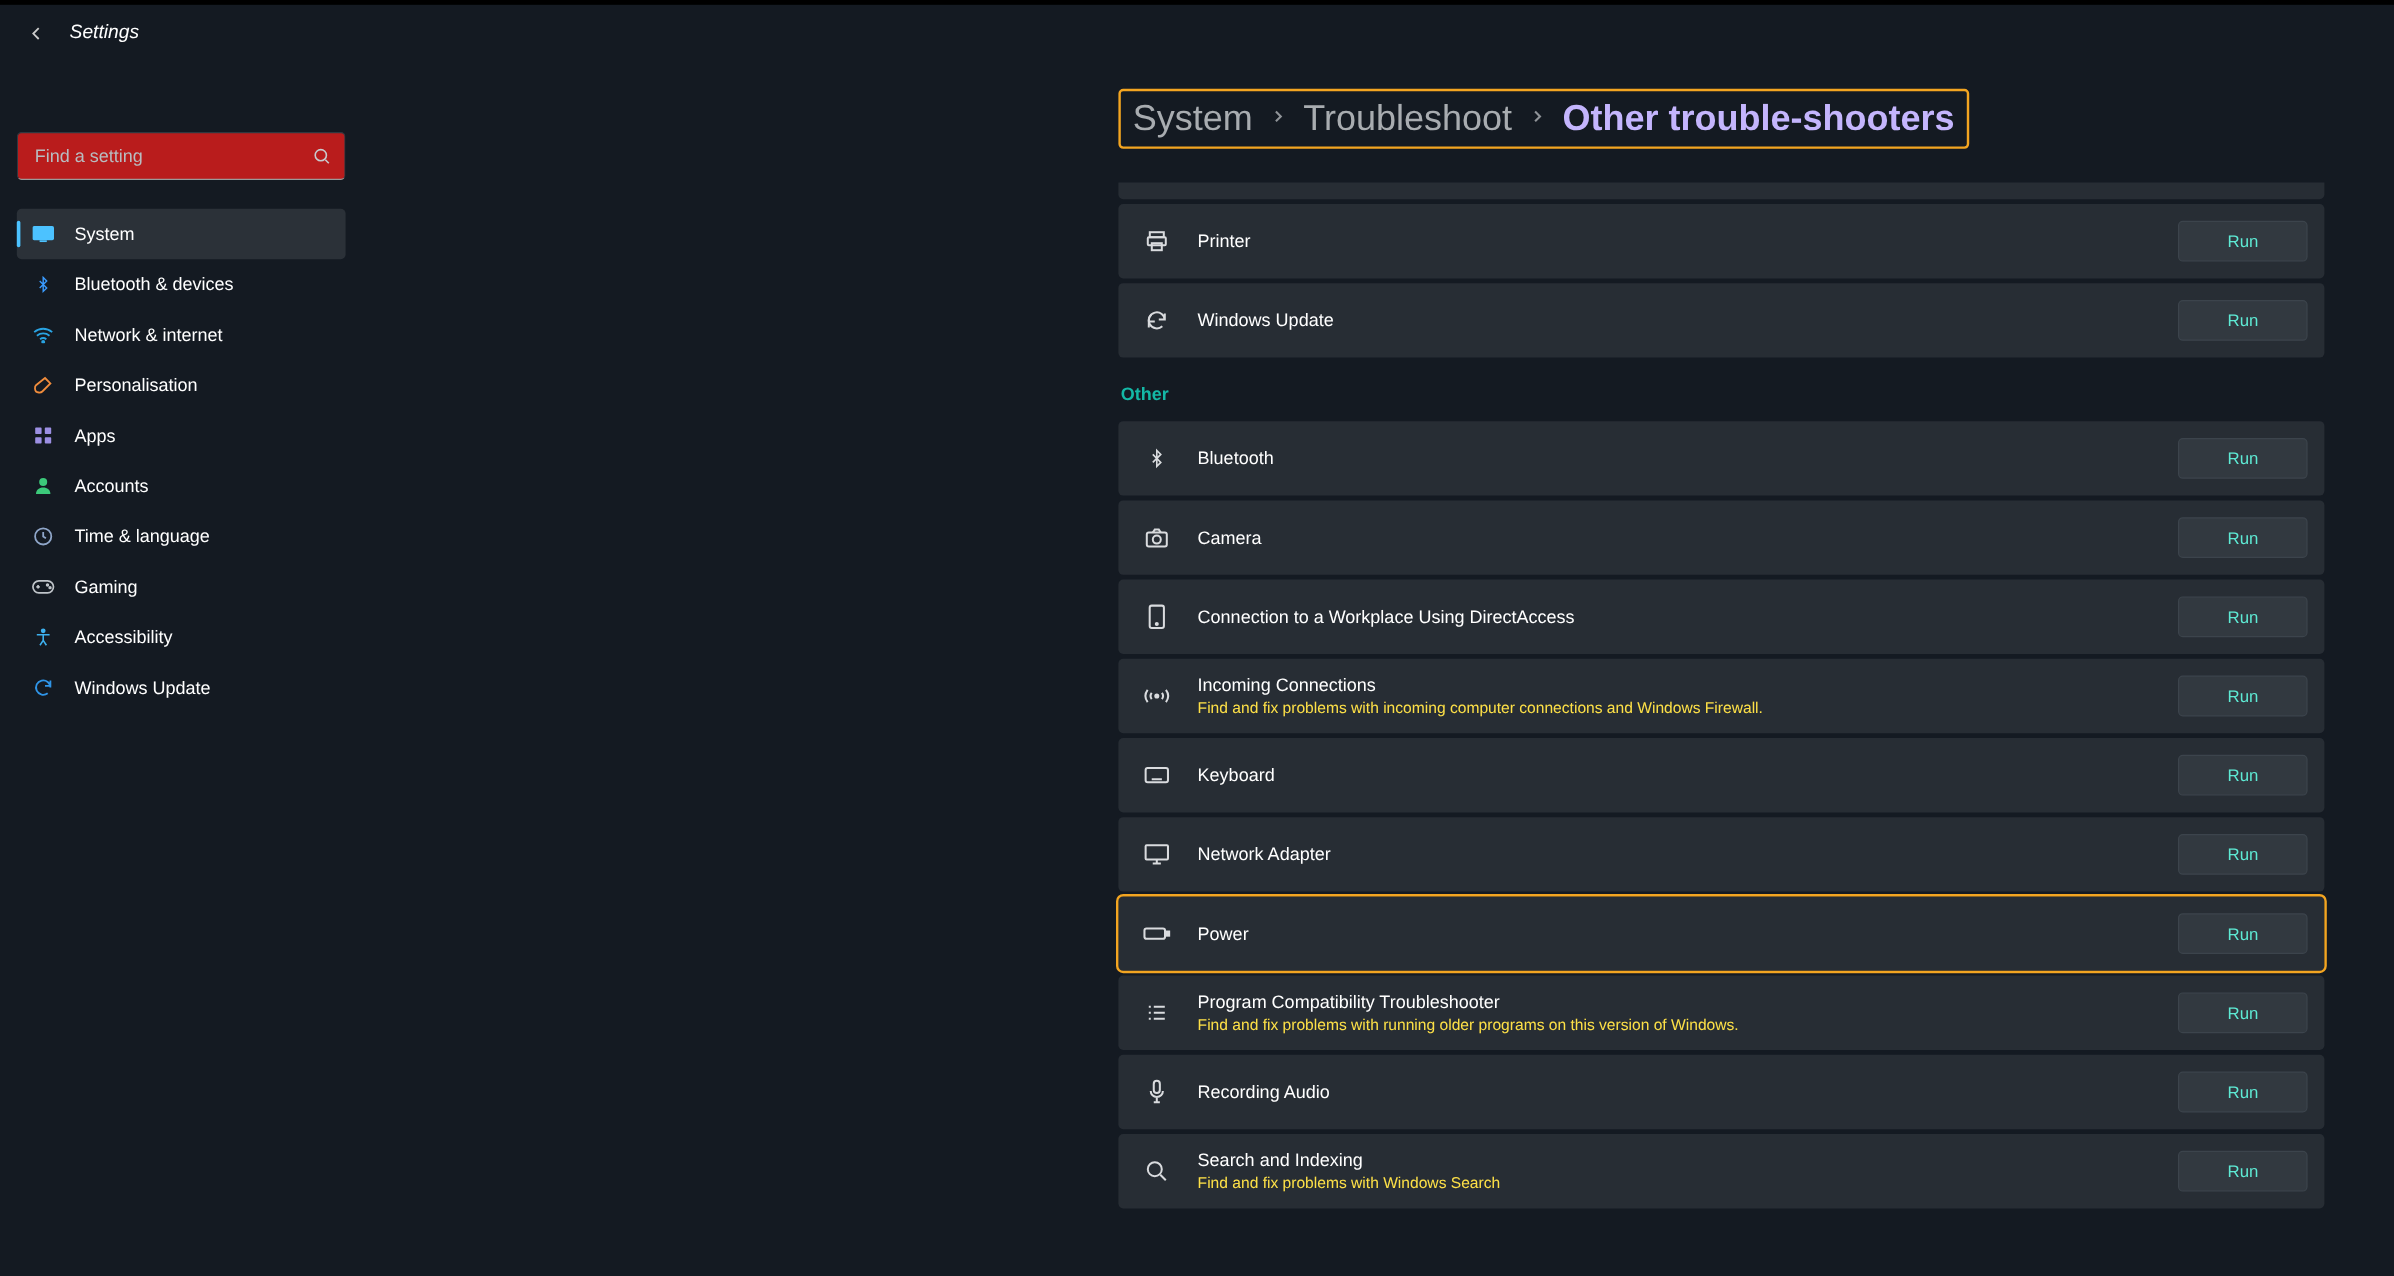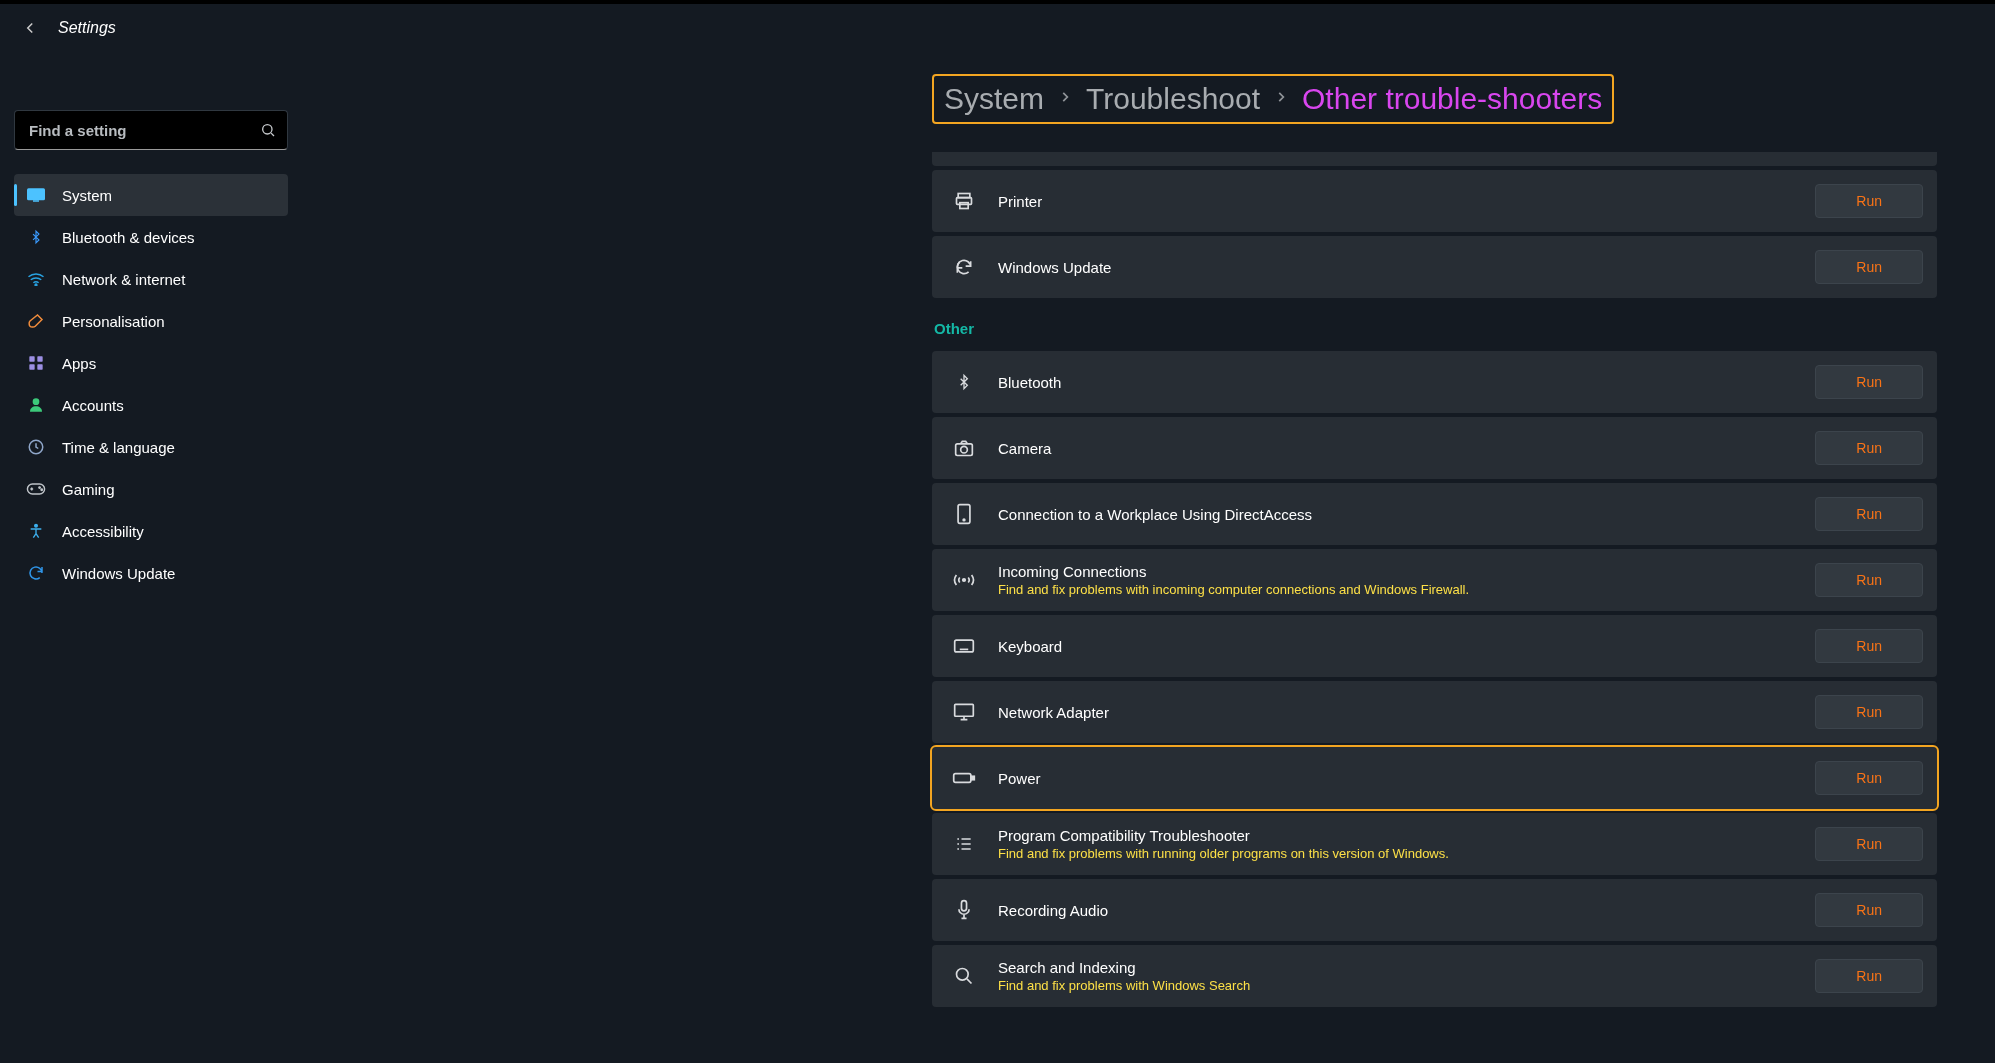--- a/index.html
+++ b/index.html
@@ -7,42 +7,42 @@
     body::before { content:""; position:absolute; top:0; left:0; right:0; height:4px; background:#000; }
 
     .titlebar { display: flex; align-items: center; gap: 18px; padding: 18px 20px 12px 20px; }
     .back-arrow { width: 20px; height: 20px; display:flex; align-items:center; justify-content:center; color:#ccc; }
     .title { font-size: 16px; color:#fff;font-style:italic; }
 
     .layout { display: flex; height: calc(100% - 50px); }
 
     .sidebar { width: 302px; padding: 60px 14px 0 14px; flex-shrink:0; }
     .search-wrap { position: relative; margin-bottom: 24px; }
-    .search-input { width: 100%; height: 40px; background:#000000; border:1px solid #303840; border-bottom:1px solid #9a9a9a; border-radius:4px; padding: 0 40px 0 14px; font-size:15px; color:#fff; outline:none;font-weight:bold; }
+    .search-input { width: 100%; height: 40px; background:#b91c1c; border:1px solid #303840; border-bottom:1px solid #9a9a9a; border-radius:4px; padding: 0 40px 0 14px; font-size:15px; color:#fff; outline:none; }
     .search-input::placeholder { color:#b8bcc0; }
     .search-icon { position:absolute; right:12px; top:50%; transform:translateY(-50%); width:16px; height:16px; color:#c8cbce; }
 
     .nav-item { display:flex; align-items:center; gap:16px; height:42px; padding:0 12px; border-radius:4px; font-size:15px; color:#fff; cursor:pointer; position:relative; }
     .nav-item.active { background:#2b3138; }
     .nav-item.active::before { content:""; position:absolute; left:0; top:10px; bottom:10px; width:3px; background:#4cc2ff; border-radius:2px; }
     .nav-ico { width:20px; height:20px; display:flex; align-items:center; justify-content:center; font-size:16px; }
 
     .breadcrumb { display:inline-flex; align-items:center; gap:14px; padding: 6px 10px; border:2px solid #f3a521; border-radius:4px; margin-bottom: 28px; }
     .breadcrumb .bc { font-size:30px; color:#a8acb0; }
-    .breadcrumb .bc.current { color:#d946ef; font-weight:400; }
+    .breadcrumb .bc.current { color:#c4b5fd; font-weight:700; }
     .breadcrumb .chev { color:#8f9398; }
     .section-label { font-size:15px; color:#14b8a6; margin: 22px 0 14px 2px; font-weight:600; }
 
     .ts-row { display:flex; align-items:center; background:#272d34; border-radius:4px; padding: 14px 14px 14px 20px; margin-bottom:4px; min-height:58px; position:relative; }
     .ts-row.highlighted { outline:2px solid #f3a521; outline-offset:0; }
     .ts-icon { width:24px; height:24px; flex-shrink:0; color:#d9dbde; display:flex; align-items:center; justify-content:center; }
     .ts-text { margin-left: 22px; flex:1; }
     .ts-title { font-size:15px; color:#fff; }
     .ts-sub { font-size:13px; color:#fde047; margin-top:2px; }
-    .run-btn { background:#323940; border:1px solid #3c444c; color:#f97316; font-size:14px; padding: 8px 40px; border-radius:4px; cursor:pointer;margin-left:16px; }
+    .run-btn { background:#323940; border:1px solid #3c444c; color:#5eead4; font-size:14px; padding: 8px 40px; border-radius:4px; cursor:pointer;margin-left:16px; }
 
     
     .ic-sys{color:#4cc2ff;} .ic-bt{color:#3a9bff;} .ic-net{color:#29a3e2;} .ic-pers{color:#f08c3c;} .ic-apps{color:#9c8fe3;} .ic-acct{color:#3cc97a;} .ic-time{color:#8fa6c9;} .ic-game{color:#bfc4c9;} .ic-acc{color:#3db0ee;} .ic-priv{color:#bcc0c4;} .ic-wu{color:#2f95e8;}
   </style>
 </head>
 <body>
 
 <div class="titlebar">
   <span class="back-arrow">
     <svg viewBox="0 0 24 24" width="18" height="18" fill="none" stroke="currentColor" stroke-width="2">

